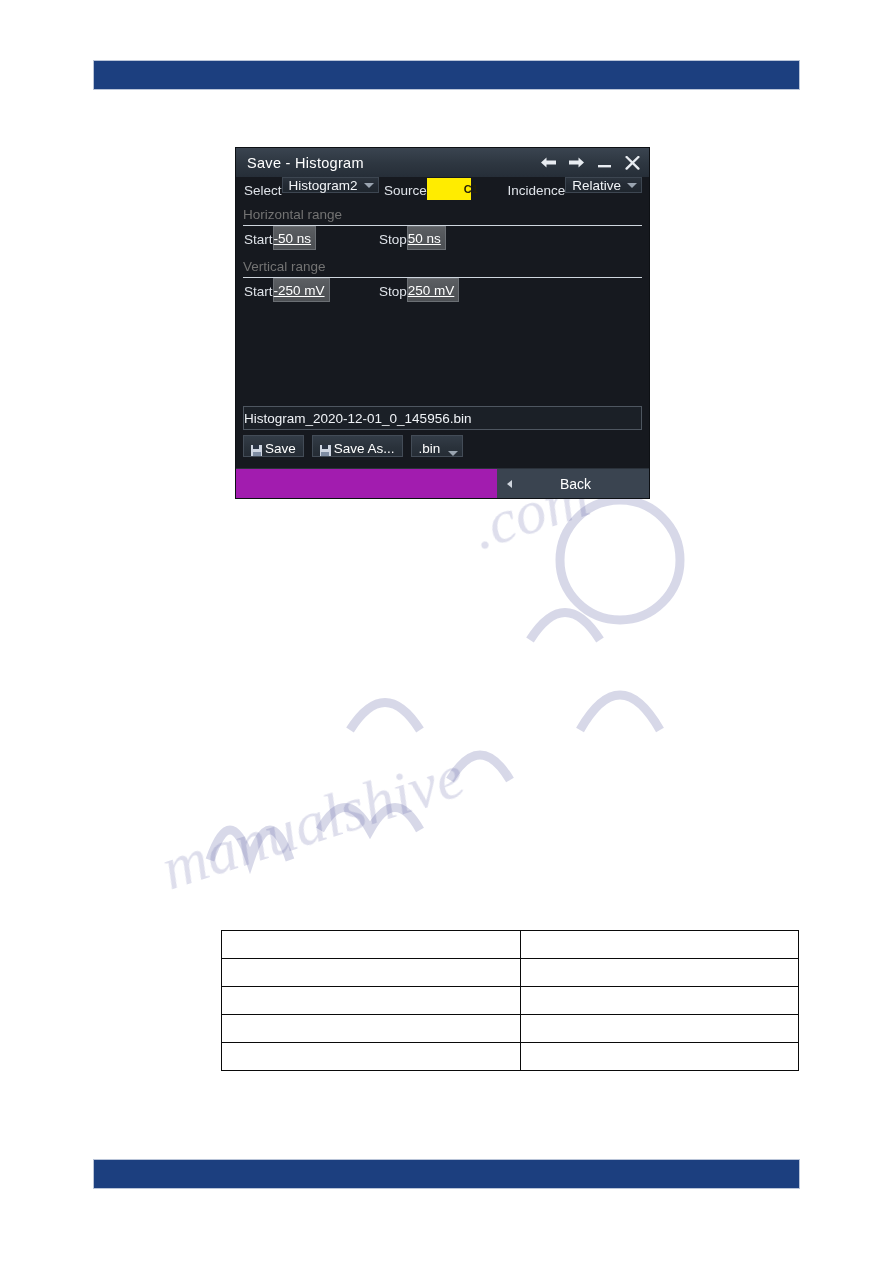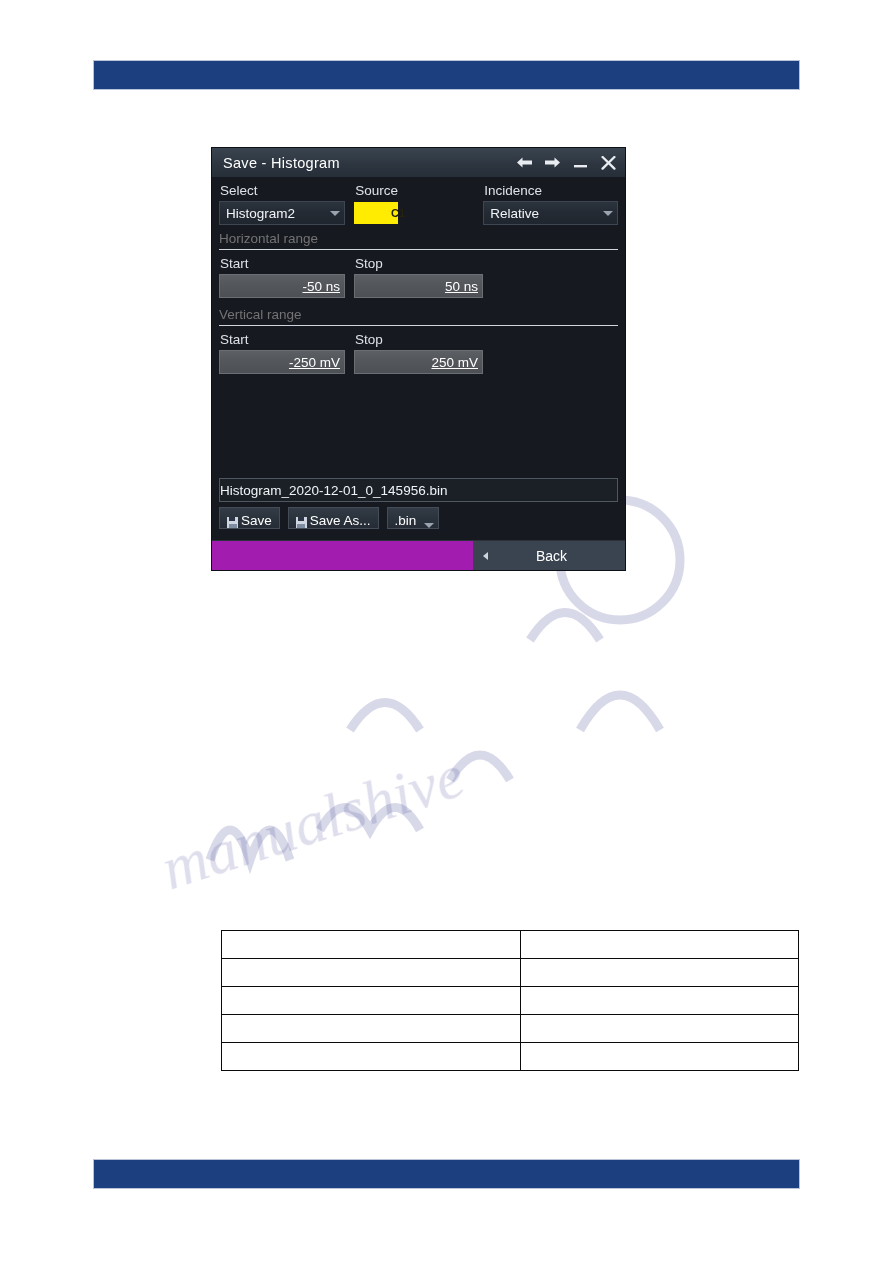--- a/index.html
+++ b/index.html
@@ -36,21 +36,21 @@
     width: 620px;
     height: 500px;
     pointer-events: none;
     user-select: none;
   }
   .watermark svg { width: 100%; height: 100%; }
 
   
   .dialog {
     position: absolute;
-    left: 212px;
+    left: 236px;
     top: 148px;
     width: 413px;
     background: #161a20;
     color: #e7eaee;
     font-size: 13.5px;
     box-shadow: 0 0 0 1px #0d1014;
   }
 
   .titlebar {
     height: 29px;
@@ -86,31 +86,31 @@
     background: #16191f;
     padding: 0;
   }
 
   .row {
     display: flex;
     padding: 0 7px;
     box-sizing: border-box;
   }
 
-  .fld { display: flex; flex-direction: column; }
+  .fld { display: flex; flex-direction: row; }
   .lbl {
     font-size: 13.5px;
     color: #dfe3e9;
     line-height: 17px;
     padding: 5px 0 2px 1px;
     white-space: nowrap;
   }
 
   .combo {
-    height: 24px;
+    height: 16px;
     background: linear-gradient(to bottom, #2b333d 0%, #232a33 50%, #1f262e 100%);
     border: 1px solid #3d4651;
     box-sizing: border-box;
     display: flex;
     align-items: center;
     padding: 0 4px 0 6px;
     color: #f2f5f8;
     font-size: 13.5px;
   }
   .combo .cval { flex: 1; white-space: nowrap; }

